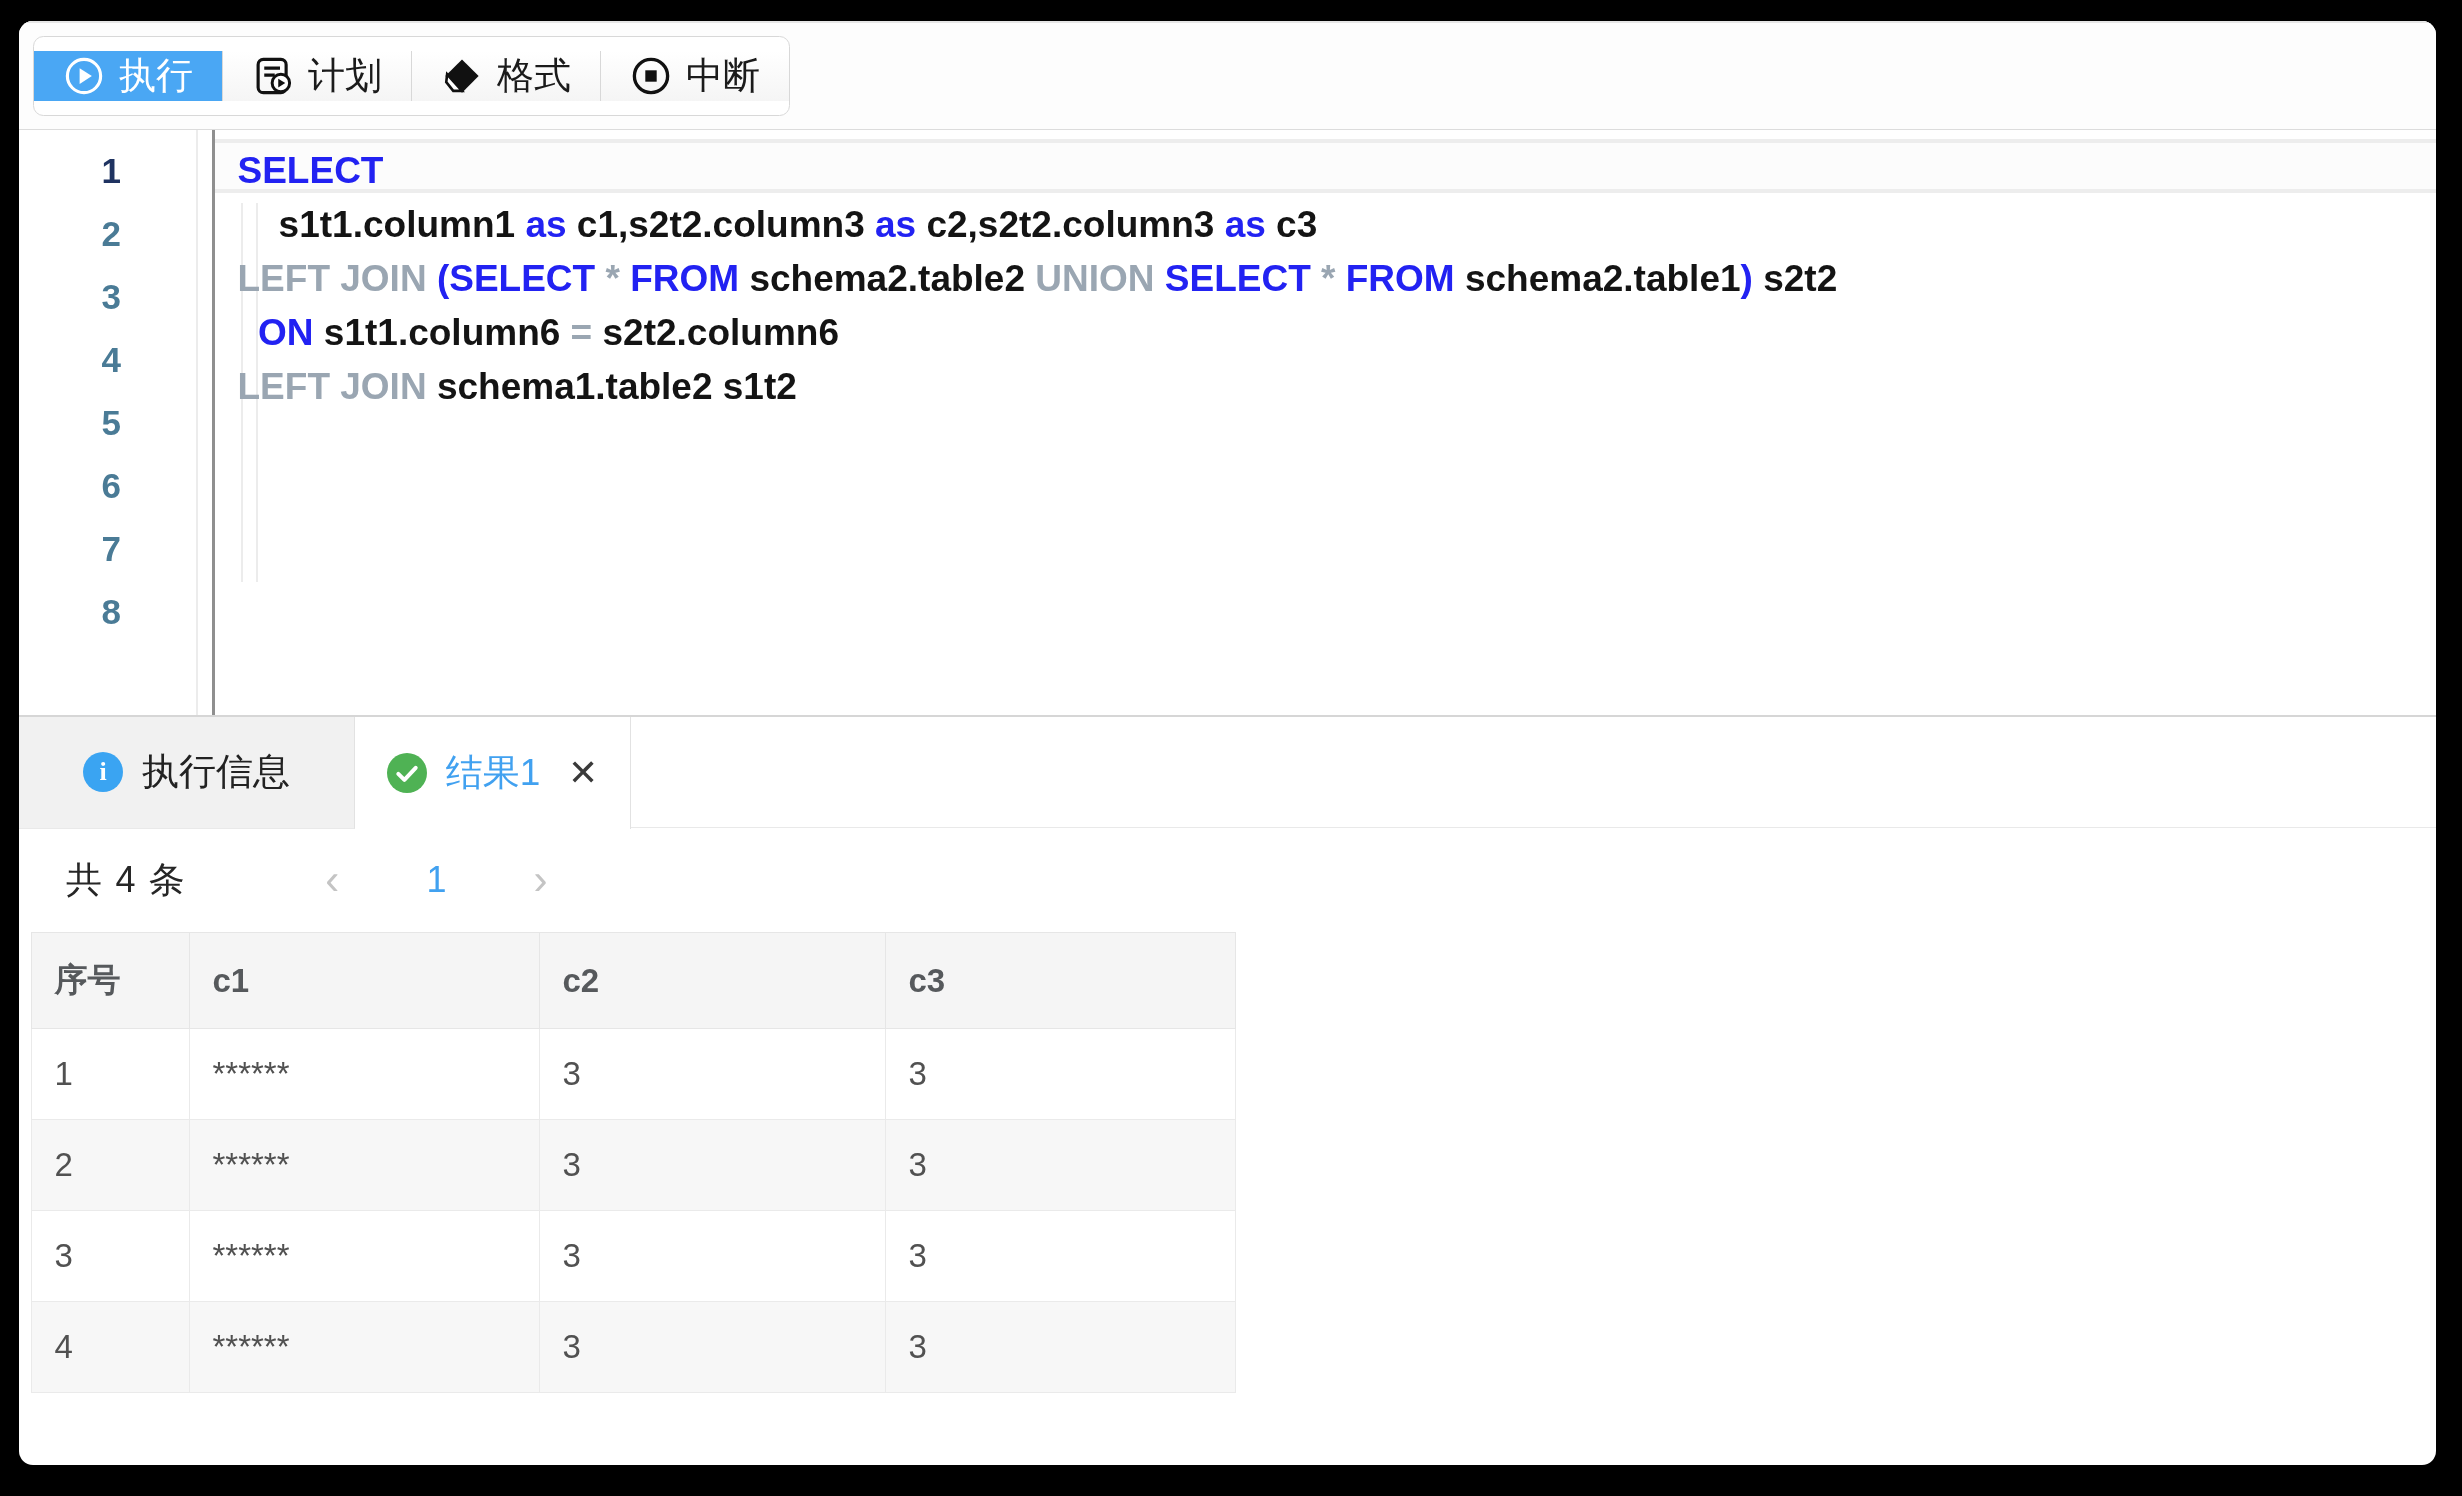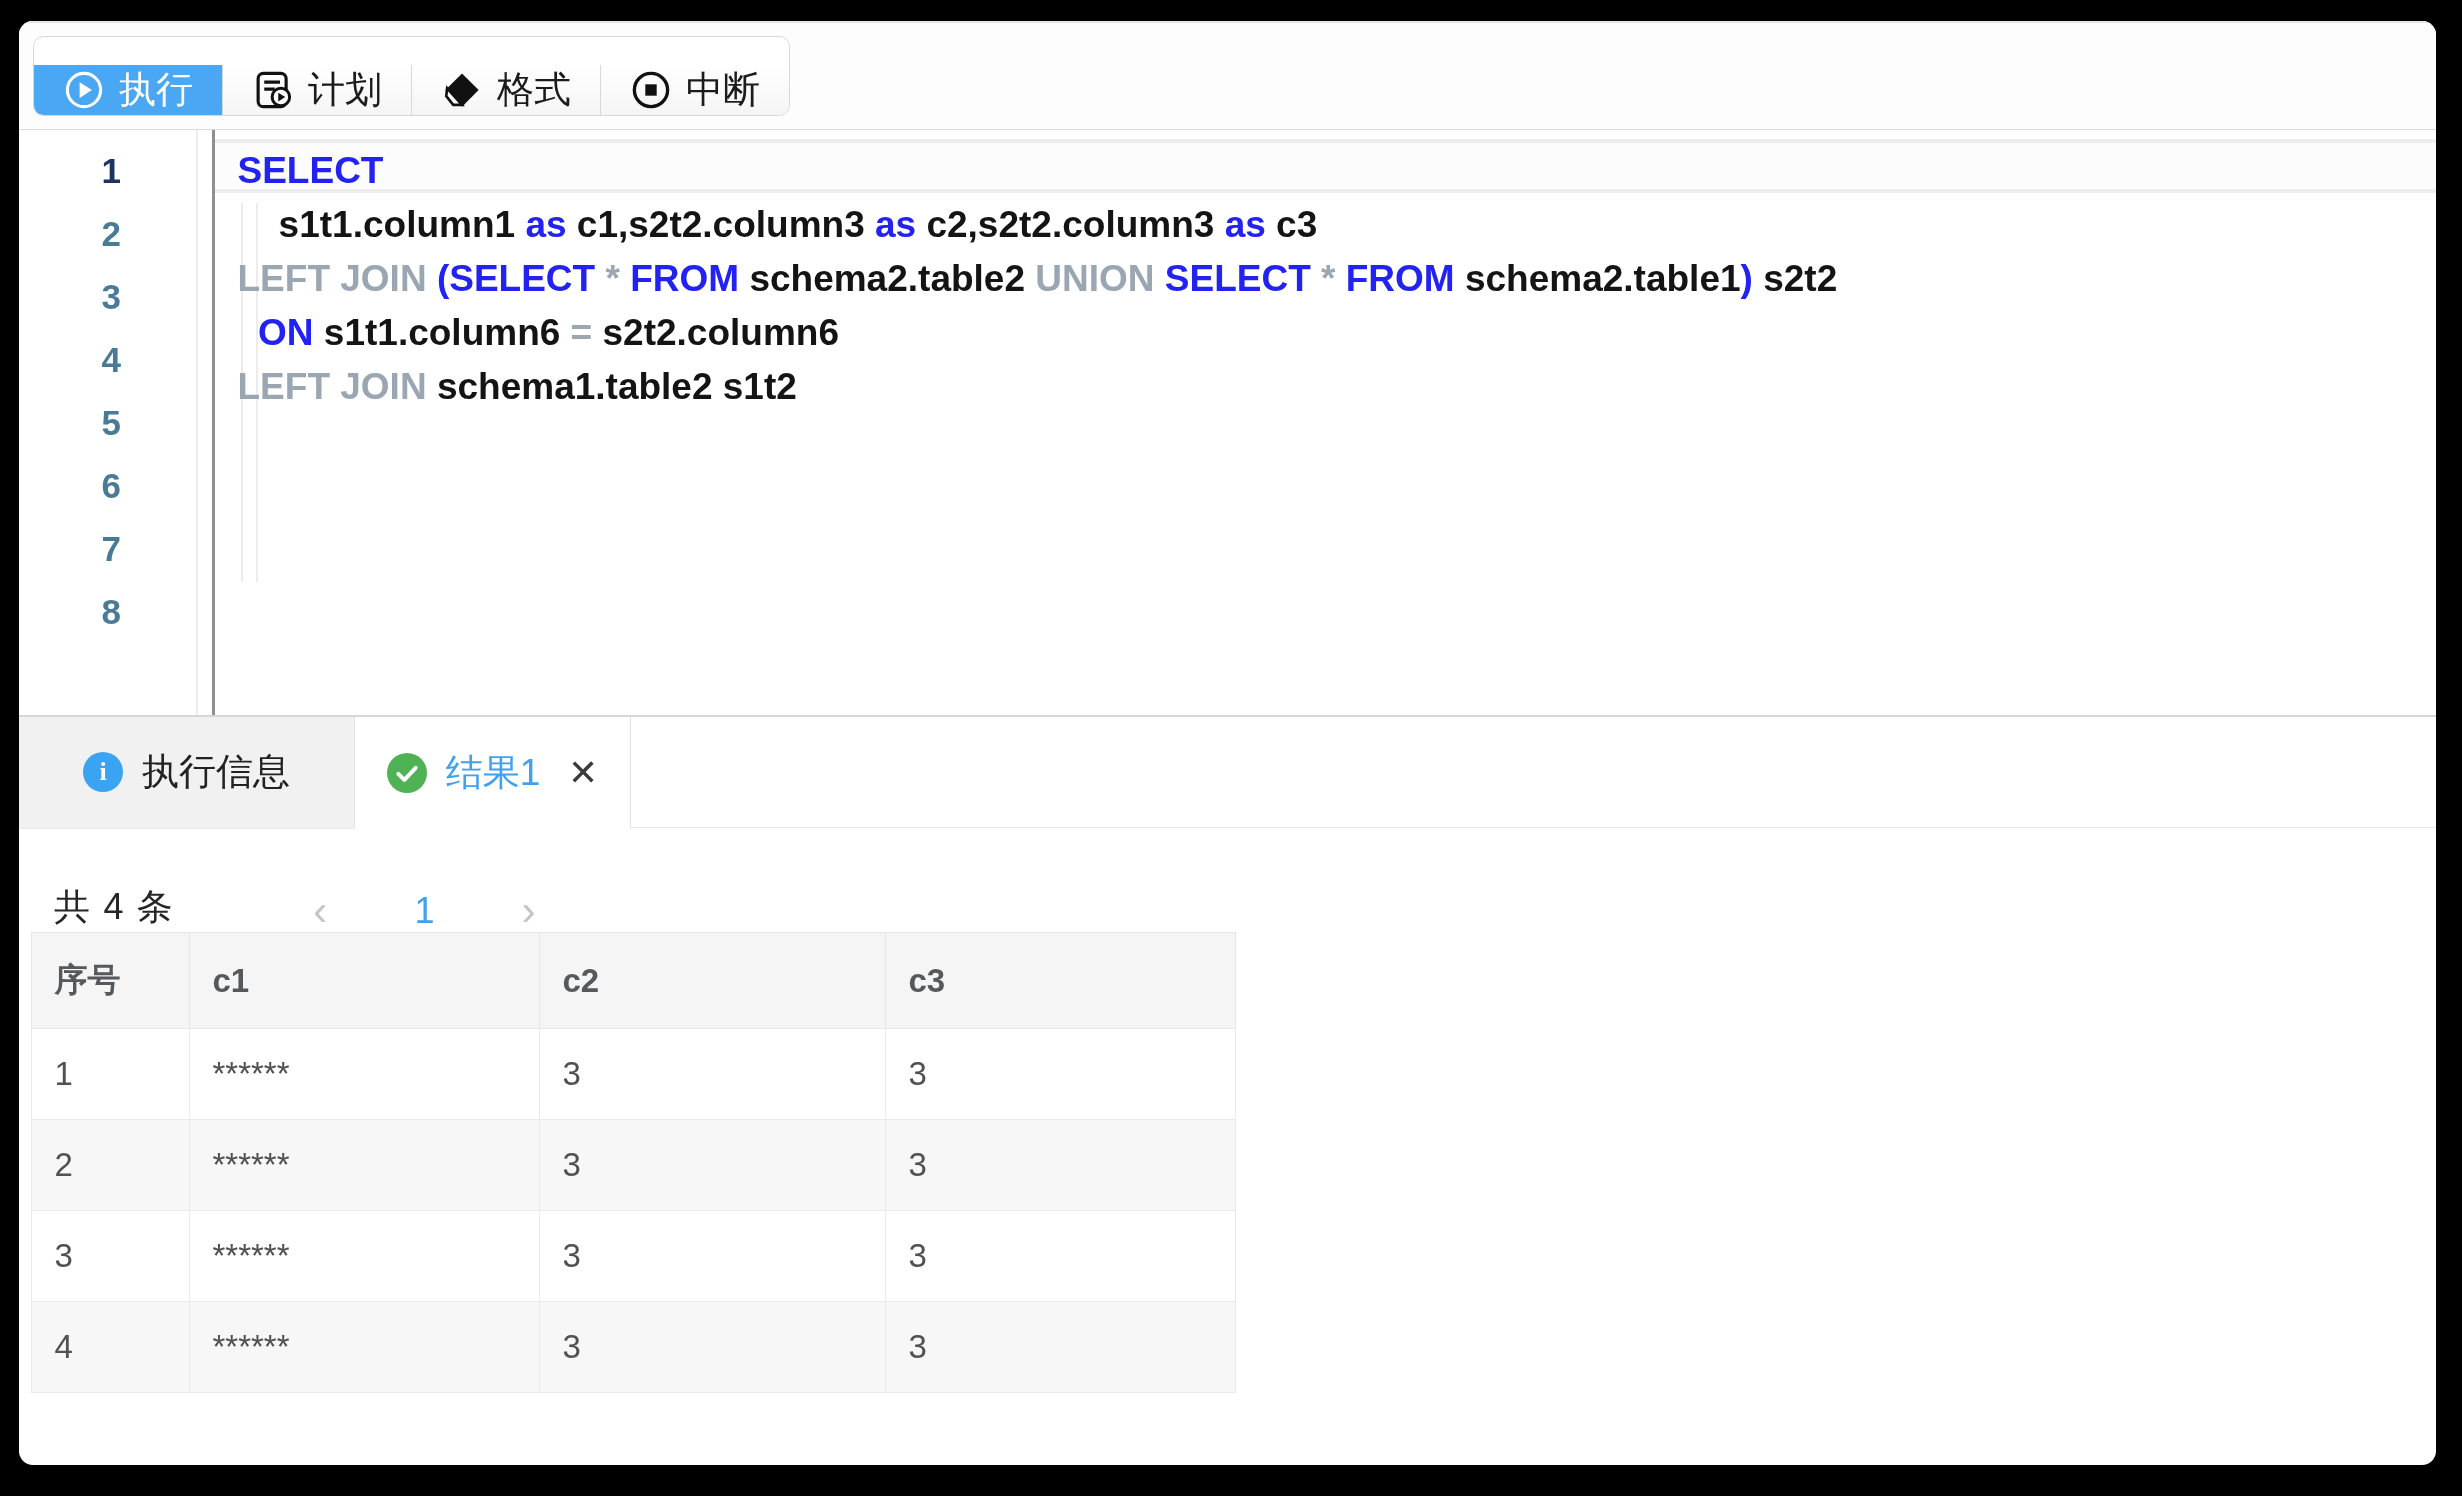--- a/index.html
+++ b/index.html
@@ -16,21 +16,21 @@
   }
   
   .toolbar{
     position:relative;height:109px;background:#fdfdfd;
     border-top:2.6px solid #e6e6e6;
     border-bottom:1.7px solid #dcdcdc;
     box-sizing:border-box;
   }
   .btn-group{
     position:absolute;left:14px;top:13px;height:78px;
-    display:flex;align-items:flex-end;
+    display:flex;align-items:center;
     border:1.7px solid #d8d8d8;border-radius:10.4px;overflow:hidden;
     background:#fff;
   }
   .tbtn{
     display:flex;align-items:center;gap:14px;
     padding:0 29px;font-size:37px;color:#1b1b1b;
     background:linear-gradient(#ffffff,#f5f5f5);
     cursor:pointer;white-space:nowrap;
   }
   .tbtn + .tbtn{border-left:1.7px solid #d8d8d8;}
@@ -97,22 +97,22 @@
   }
   .circle-icon.info{background:#3aa4f2;}
   .circle-icon.success{background:#4fb254;}
   .circle-icon span{color:#fff;font-size:26px;font-weight:bold;font-family:"Liberation Serif",serif;}
   .close-x{
     font-size:36px;color:#3a3a3a;margin-left:8.7px;cursor:pointer;
     font-family:"DejaVu Sans",sans-serif;
   }
   
   .pager{
-    height:104px;display:flex;align-items:flex-end;
-    padding-left:35px;font-size:36px;color:#262626;
+    height:104px;display:flex;align-items:center;
+    padding-left:35px;font-size:36px;color:#262626;margin-left:12px;
   }
   .pager .total{letter-spacing:1.7px;}
   .pg-prev{margin-left:130px;}
   .pg-next{margin-left:54px;}
   .pg-chevron{color:#c4c4c4;font-size:42px;line-height:1;cursor:pointer;padding:0 8.7px;}
   .pg-page{
     margin-left:54px;color:#41a1f0;font-size:36px;min-width:69px;text-align:center;cursor:pointer;
   }
   
   .rtable{

